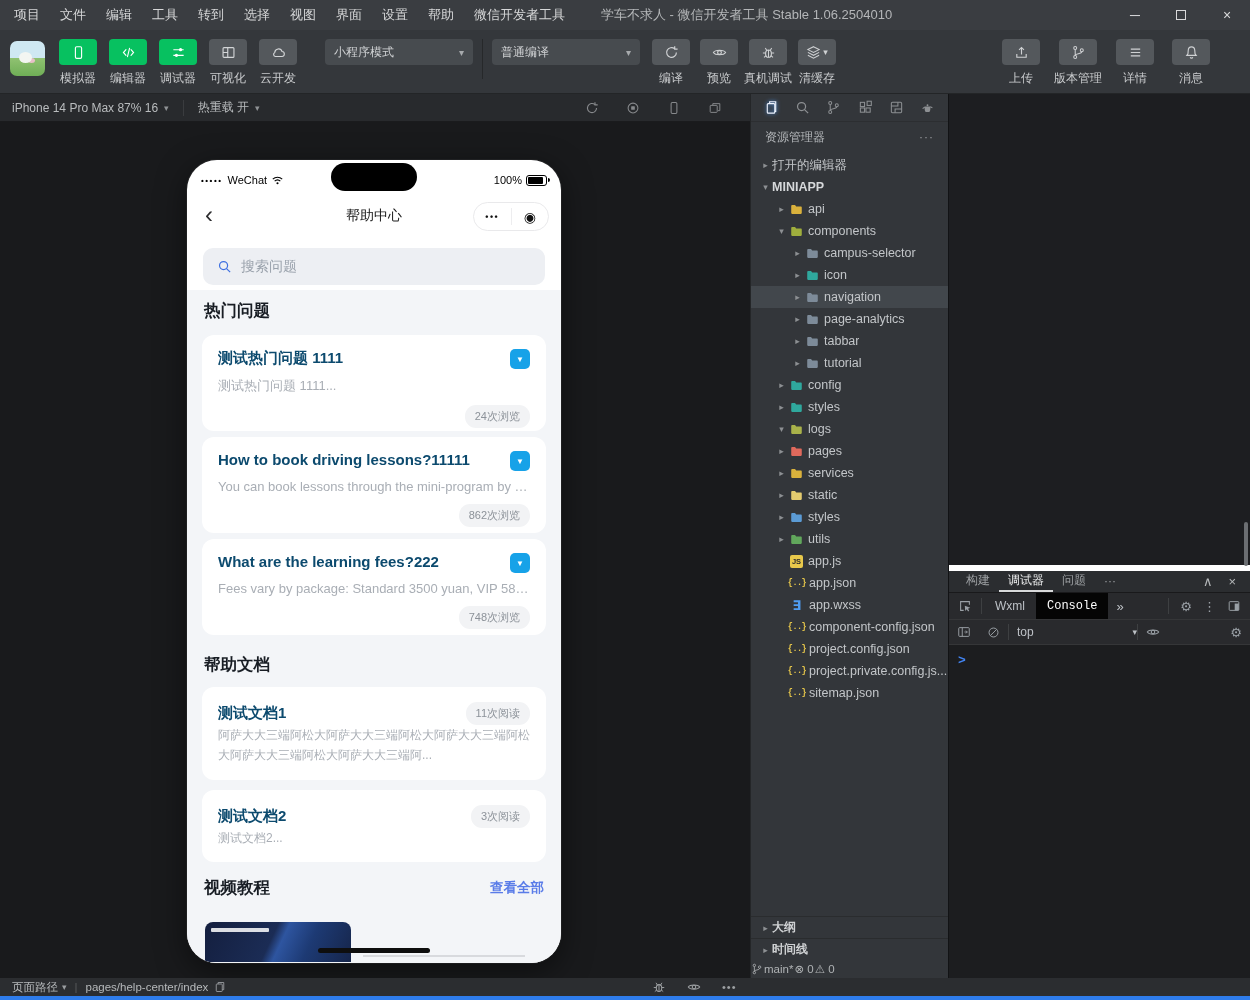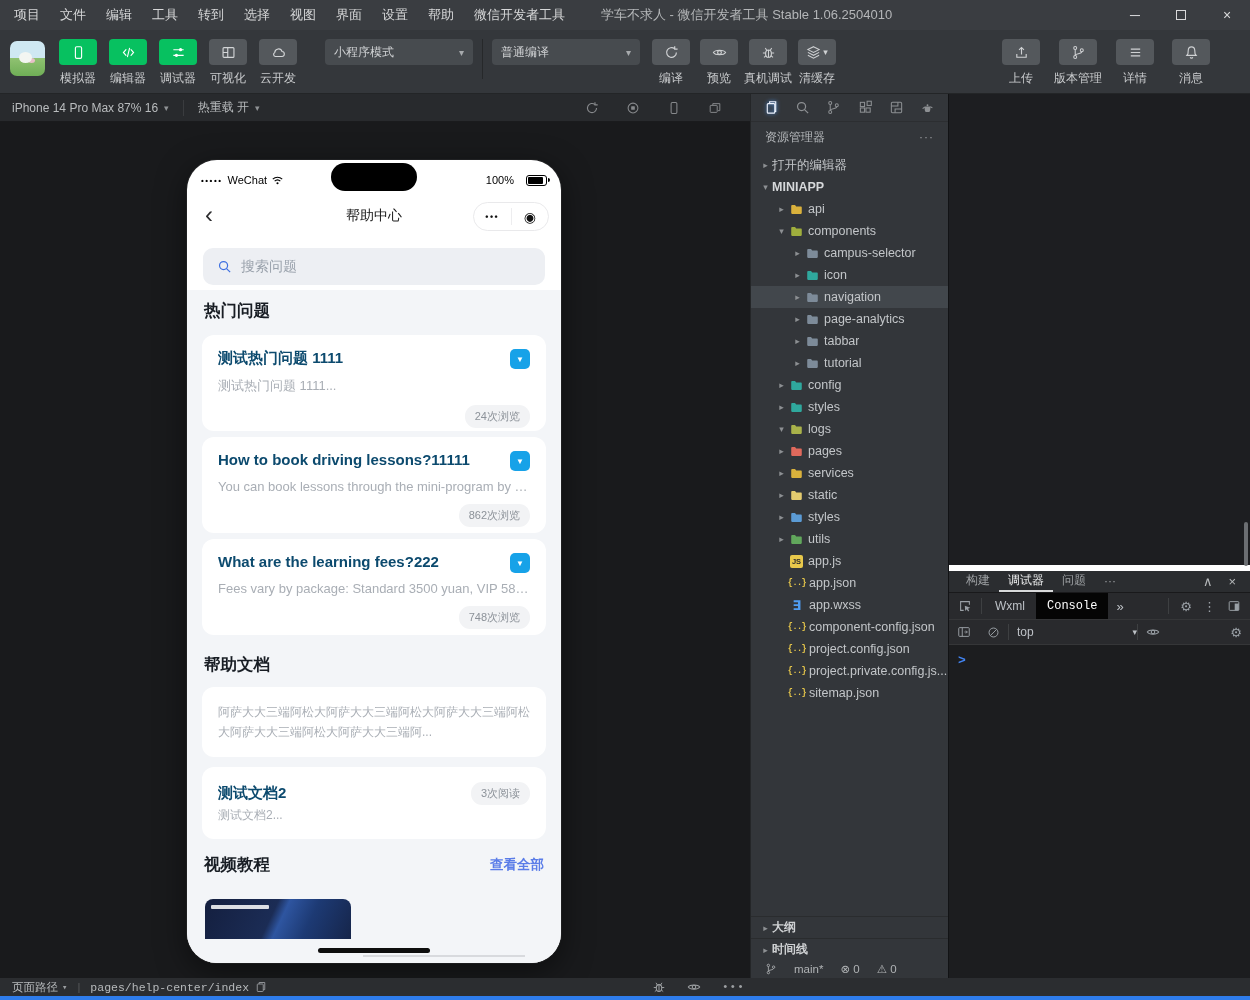--- a/index.html
+++ b/index.html
@@ -44,21 +44,21 @@
 .sim-sep { width:1px; height:16px; background:#3a3c3f; margin:0 14px; }
 #simIcons { margin-left:auto; display:flex; gap:27px; padding-right:16px; color:#87898c; }
 
 
 .canvas { position:absolute; left:0; top:123px; width:750px; height:855px; background:#191a1c; }
 .phone { position:absolute; left:187px; top:37px; width:374px; height:803px; background:#ffffff; border-radius:30px; overflow:hidden; box-shadow:0 0 0 1px rgba(255,255,255,.05), 0 8px 30px rgba(0,0,0,.5); }
 .p-status { height:34px; display:flex; align-items:center; padding:6px 14px 0; font-size:11px; color:#000; position:relative; }
 .p-dots { font-size:8px; letter-spacing:1.5px; font-weight:bold; margin-right:5px; }
 .p-carrier { font-size:11px; margin-right:4px; }
 .notch { position:absolute; left:50%; top:3px; transform:translateX(-50%); width:86px; height:28px; background:#000; border-radius:15px; }
-.p-batt { margin-left:auto; display:flex; align-items:center; gap:12px; font-size:11px; }
+.p-batt { margin-left:auto; display:flex; align-items:center; gap:4px; font-size:11px; }
 .batt { width:21px; height:11px; border:1.5px solid #000; border-radius:3px; position:relative; display:inline-block; }
 .batt:after { content:""; position:absolute; right:-4px; top:2.5px; width:2px; height:4px; background:#000; border-radius:0 2px 2px 0; }
 .batt-fill { position:absolute; left:1px; top:1px; bottom:1px; width:15px; background:#000; border-radius:1px; }
 .p-nav { height:44px; position:relative; display:flex; align-items:center; }
 .p-back { position:absolute; left:18px; top:4px; font-size:24px; color:#2c2c2e; line-height:34px; }
 .p-title { position:absolute; left:0; right:0; text-align:center; font-size:14px; color:#191919; }
 .capsule { position:absolute; right:12px; top:8px; width:76px; height:29px; background:#fff; border:1px solid #e9e9eb; border-radius:15px; display:flex; align-items:center; }
 .cap-dots { flex:1; text-align:center; font-size:9px; letter-spacing:1.5px; color:#111; font-weight:bold; }
 .cap-div { width:1px; height:17px; background:#ededef; }
 .cap-target { flex:1; text-align:center; font-size:14px; color:#111; }
@@ -97,21 +97,21 @@
 .trow.bold { color:#d6d8da; font-weight:bold; }
 .arrow { width:13px; flex:none; font-size:9px; color:#8d9093; text-align:center; }
 .fold { flex:none; margin:0 5px 0 2px; }
 .fi { flex:none; width:14px; margin:0 5px 0 2px; text-align:center; display:inline-flex; align-items:center; justify-content:center; }
 .fi-json { color:#e8c84b; font-size:8.5px; font-weight:bold; font-family:"Liberation Mono","DejaVu Sans Mono",monospace; letter-spacing:-0.5px; }
 .fi-js { width:13px; height:13px; background:#e8c84b; border-radius:2px; color:#2b2b2b; font-size:7.5px; font-weight:bold; }
 .fi-wxss { color:#4f9cf0; font-size:13px; font-weight:bold; }
 .tlabel { overflow:hidden; text-overflow:ellipsis; }
 .exp-bottom { position:absolute; left:0; bottom:18px; width:100%; }
 .exp-brow { height:22px; display:flex; align-items:center; border-top:1px solid #2a2c2e; color:#cfd1d3; font-weight:bold; font-size:12px; }
-.exp-git { position:absolute; left:0; bottom:-18px; height:18px; display:flex; align-items:center; gap:17px; padding-left:14px; color:#b0b3b5; font-size:11.5px; }
+.exp-git { position:absolute; left:0; bottom:-18px; height:18px; display:flex; align-items:center; gap:1px; color:#b0b3b5; font-size:11.5px; }
 
 
 .debugger { position:absolute; left:948px; top:94px; width:302px; height:884px; background:#1d1e21; border-left:1px solid #121315; display:flex; flex-direction:column; }
 .dbg-space { height:471px; position:relative; }
 .dbg-scroll { position:absolute; right:2px; top:428px; width:4px; height:44px; background:#6b6e72; border-radius:2px; }
 .dbg-tabs { height:27px; background:#2b2d30; border-top:6px solid #ffffff; display:flex; align-items:center; padding:0 8px; font-size:12px; color:#9da0a3; }
 #dbgTabs { display:flex; height:100%; }
 .dtab { padding:0 9px; height:100%; display:flex; align-items:center; border-bottom:2px solid transparent; }
 .dtab.active { color:#eceded; border-bottom-color:#d8d9da; }
 .dbg-tabs .twin { margin-left:auto; display:flex; gap:16px; color:#b5b8ba; font-size:13px; padding-right:6px; }
@@ -126,21 +126,21 @@
 .gear-glyph { font-size:13px; line-height:1; }
 .kebab { font-size:13px; }
 .dt-row2 { height:26px; background:#292a2d; border-top:1px solid #353638; border-bottom:1px solid #353638; display:flex; align-items:center; color:#9aa0a6; font-size:12px; }
 .dt-row2 .itm { padding:0 8px; display:flex; align-items:center; }
 .top-dd { display:flex; align-items:center; color:#bdc1c6; width:128px; padding-left:8px; }
 .top-dd .caret { margin-left:auto; font-size:9px; }
 .console { flex:1; background:#1c1d1f; padding:7px 9px; font-size:13px; }
 .prompt { color:#4285f4; font-weight:bold; font-family:"Liberation Mono","DejaVu Sans Mono",monospace; }
 
 
-.statusbar { position:absolute; left:0; top:978px; width:1250px; height:18px; background:#2b2d30; display:flex; align-items:center; font-size:11.5px; color:#b6b9bb; padding-left:12px;font-family:Liberation Mono, monospace; }
+.statusbar { position:absolute; left:0; top:978px; width:1250px; height:18px; background:#2b2d30; display:flex; align-items:center; font-size:11.5px; color:#b6b9bb; padding-left:12px; }
 .sb-caret { font-size:9px; margin-left:4px; color:#9a9da0; }
 .sb-sep { margin:0 8px; color:#57595c; }
 .sb-copy { margin-left:6px; color:#9a9da0; }
 .sb-simicons { position:absolute; left:652px; display:flex; gap:21px; color:#9da0a3; align-items:center; }
 .sb-more { letter-spacing:1px; font-size:11px; }
 .bottomline { position:absolute; left:0; top:996px; width:1250px; height:4px; background:#2e7ceb; }
 </style>
 </head>
 <body>
 
@@ -496,20 +496,24 @@
               </div>
     <div class="q-desc">Fees vary by package: Standard 3500 yuan, VIP 5800...</div>
     <div class="q-views">
                 <span class="pill">748次浏览</span>
               </div>
             </div>
           </div>
         <div class="sec-title sec-docs">帮助文档</div>
         <div id="dcards">
             <div class="d-card">
+              <div class="d-head">
+                <div class="q-title">测试文档1</div>
+    <span class="pill">11次阅读</span>
+              </div>
     <div class="d-desc">阿萨大大三端阿松大阿萨大大三端阿松大阿萨大大三端阿松大阿萨大大三端阿松大阿萨大大三端阿...</div>
             </div>
             <div class="d-card">
               <div class="d-head">
                 <div class="q-title">测试文档2</div>
     <span class="pill">3次阅读</span>
               </div>
     <div class="d-desc">测试文档2...</div>
             </div>
           </div>

